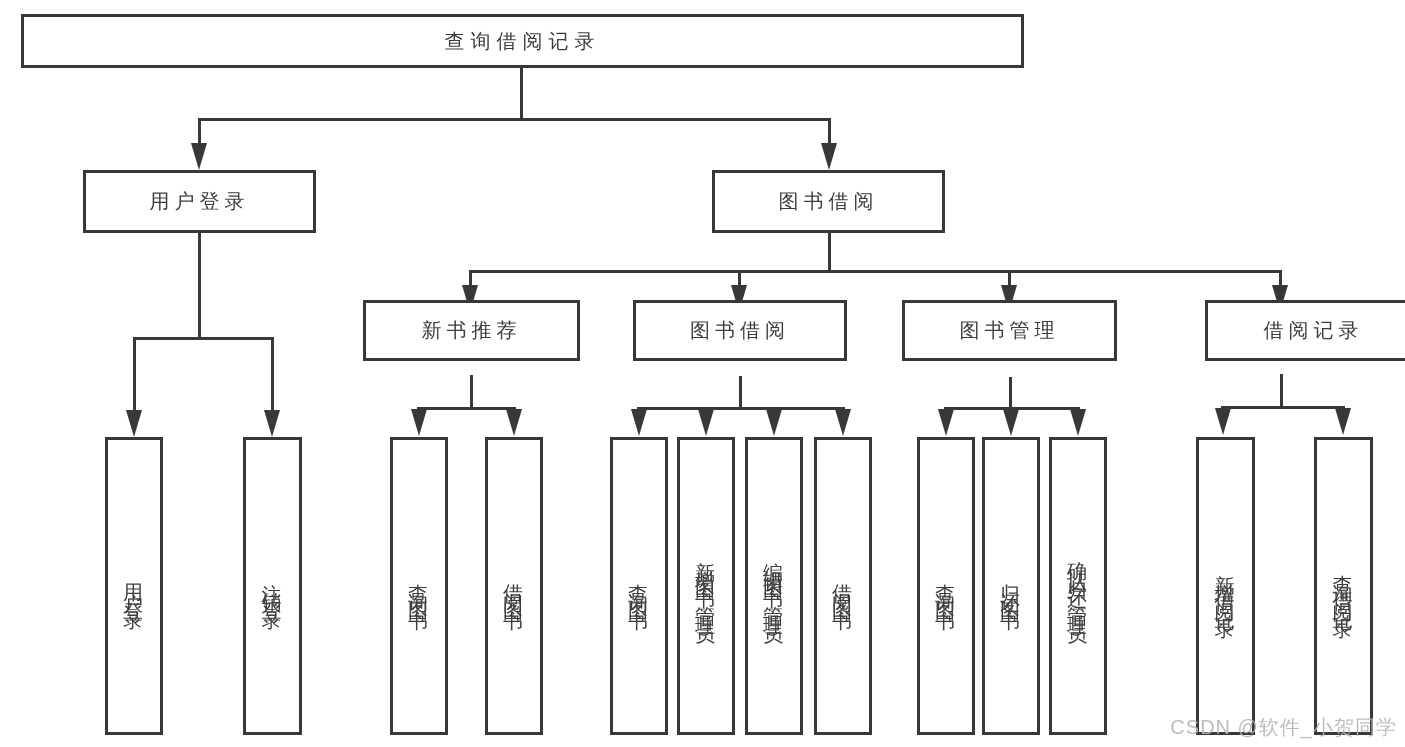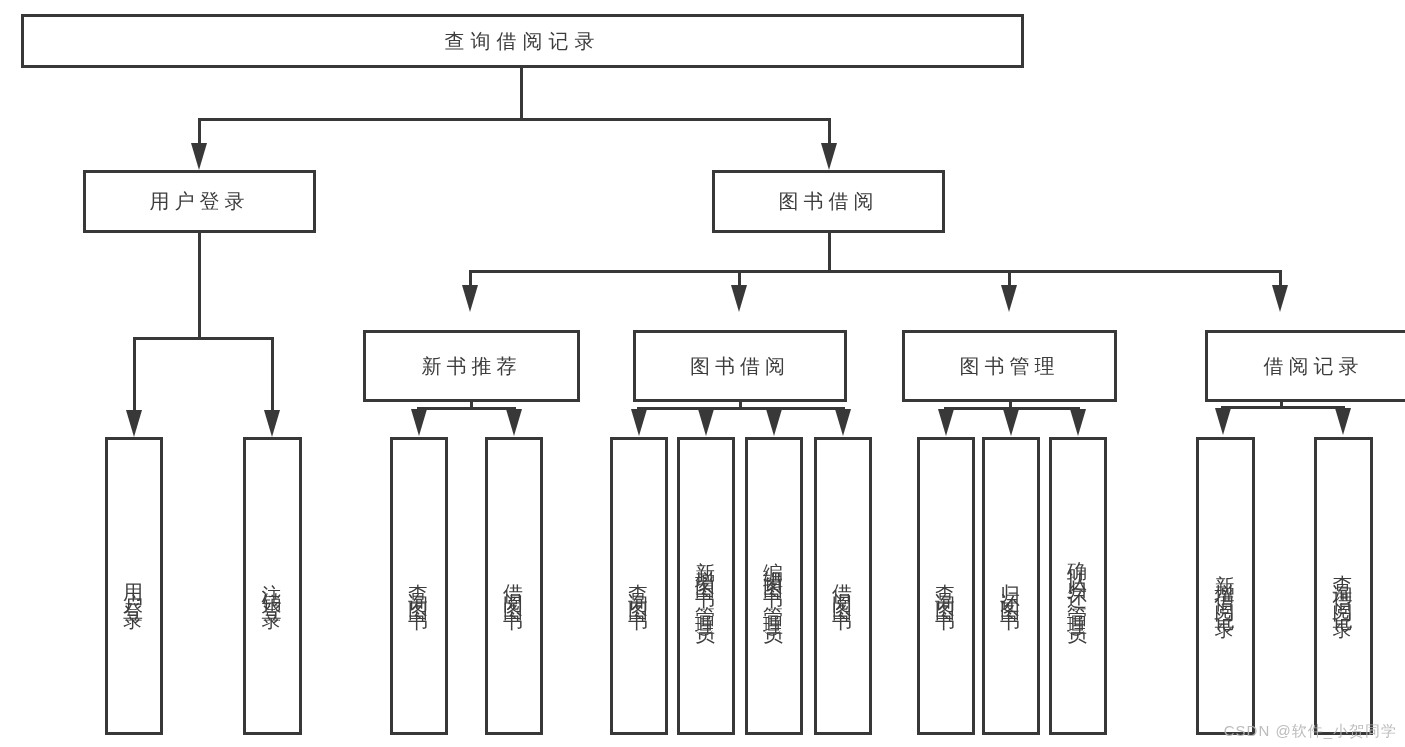--- a/index.html
+++ b/index.html
@@ -26,32 +26,32 @@
     box-sizing:border-box;
     border:3px solid #383838;
     background:#ffffff;
     color:#3d3d3d;
     display:flex;align-items:center;justify-content:center;
     font-size:20px;letter-spacing:5px;
     white-space:nowrap;
   }
   .root{left:21px;top:14px;width:1003px;height:54px;letter-spacing:6px;}
   .lvl2{top:170px;width:233px;height:63px;}
-  .lvl3{top:330px;height:72px;}
+  .lvl3{top:300px;height:61px;}
   .leaf{
     top:437px;height:298px;width:58px;
     writing-mode:vertical-rl;
     text-orientation:mixed;
     font-size:20px;letter-spacing:9px;
     white-space:normal;
   }
   
   .watermark{
     position:absolute;right:8px;bottom:6px;
-    color:#b5b5b5;font-size:15px;letter-spacing:1px;
+    color:#b5b5b5;font-size:20px;letter-spacing:1px;
     opacity:.9;z-index:10;
   }
 </style>
 </head>
 <body>
 
 <div id="stage">
 
   <div class="vline" style="left:520px;top:66px;height:54px;"></div>
   <div class="hline" style="left:198px;top:118px;width:632px;"></div>

